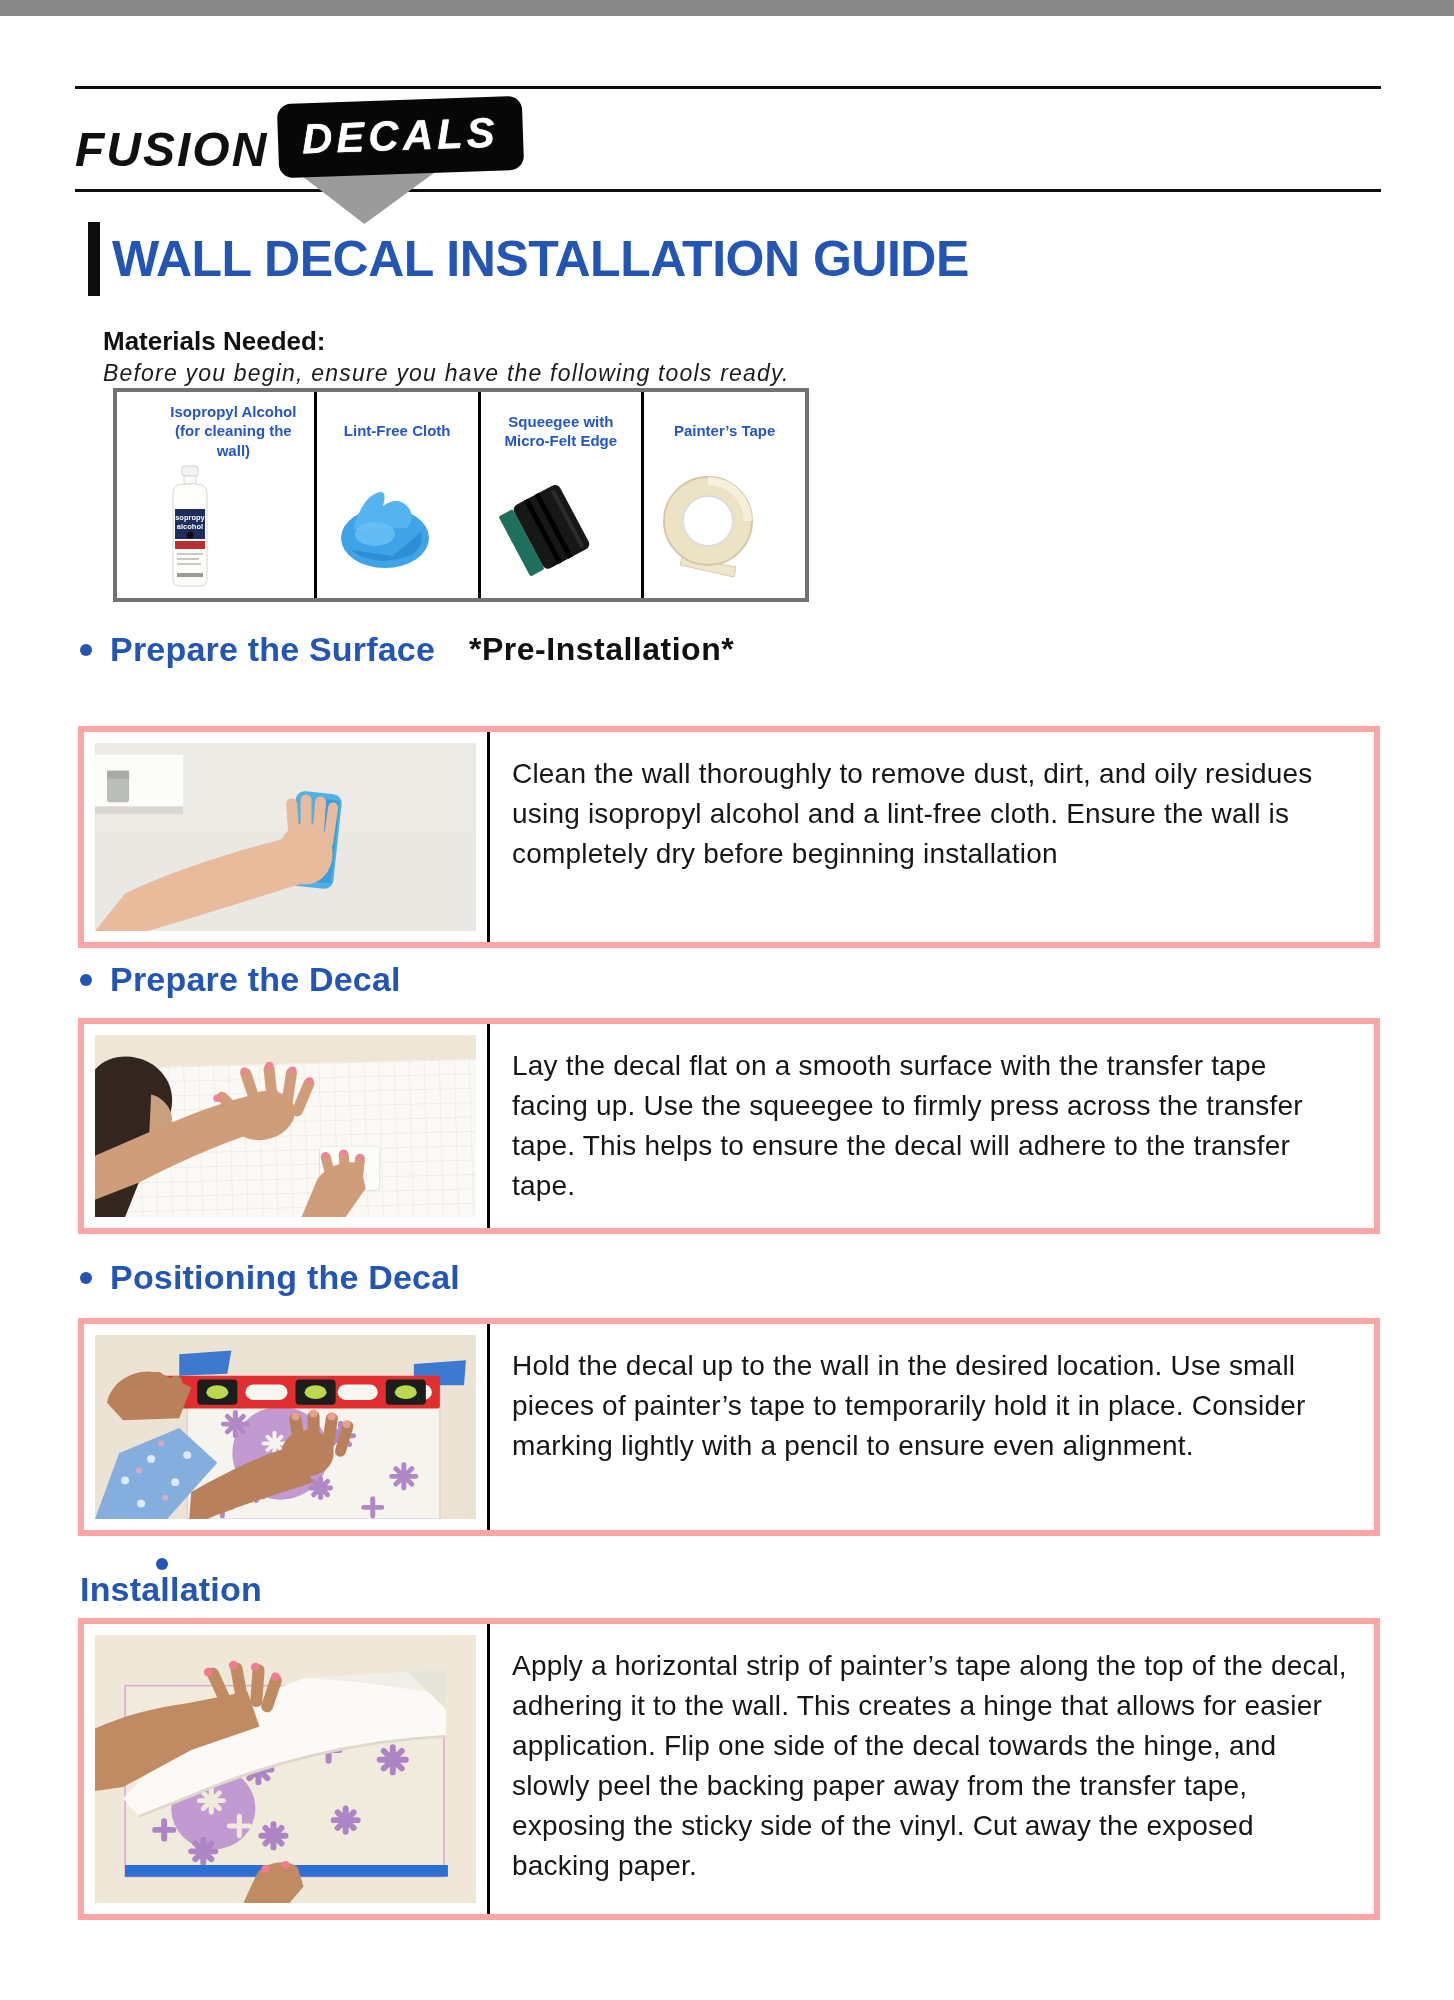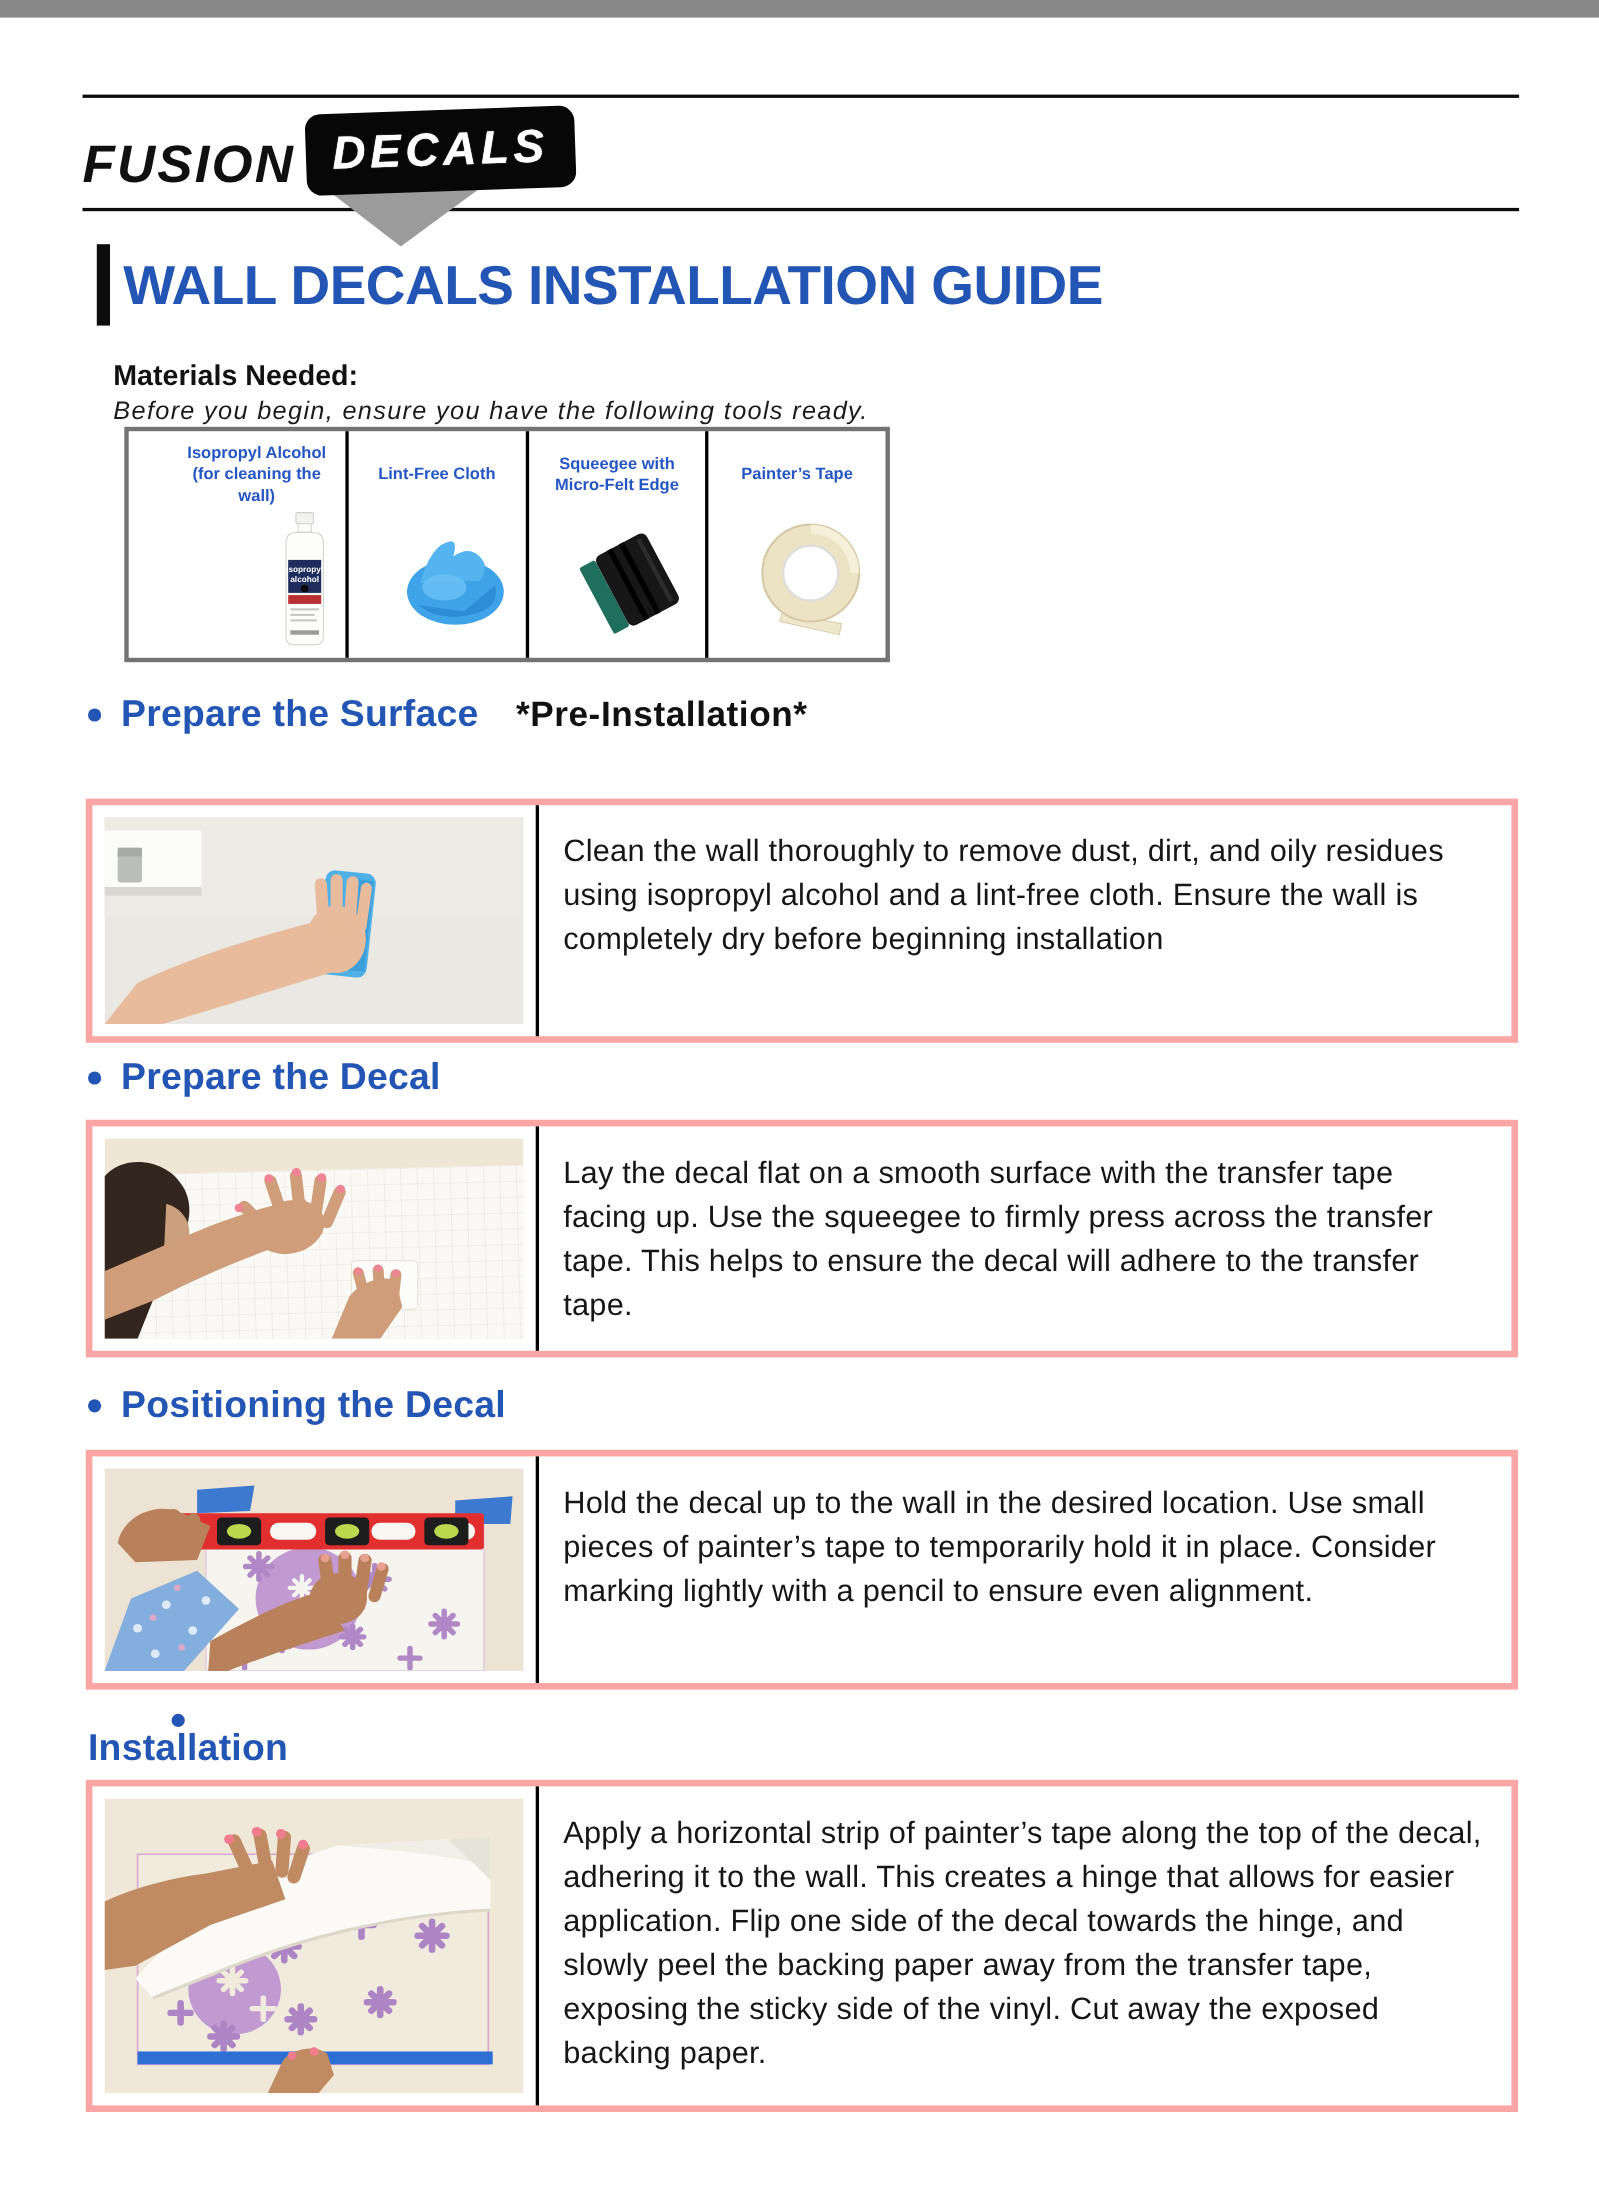--- a/index.html
+++ b/index.html
@@ -46,21 +46,21 @@
   .mat-table{
     position:absolute;left:113px;top:372px;width:696px;height:214px;
     border:4px solid #737373;box-sizing:border-box;display:flex;background:#fff;padding-left:36px;
   }
   .mat-cell{flex:1;border-right:3px solid #000;display:flex;flex-direction:column;align-items:center;padding:6px 6px 8px;box-sizing:border-box;}
   .mat-cell:last-child{border-right:none;}
   .mat-label{
     height:66px;display:flex;align-items:center;justify-content:center;text-align:center;
     color:#2456c4;font-weight:bold;font-size:15px;line-height:1.3;
   }
-  .mat-img{flex:1;width:100%;display:flex;align-items:center;justify-content:flex-end;}
+  .mat-img{flex:1;width:100%;display:flex;align-items:center;justify-content:flex-start;}
 
   
   .sec-row{position:absolute;left:80px;display:flex;align-items:center;}
   .bullet{width:12px;height:12px;border-radius:50%;background:#2355b4;margin-right:18px;flex:none;}
   .sec-h{font-size:34px;font-weight:bold;color:#2355b4;letter-spacing:0.2px;white-space:nowrap;}
   .sec-note{font-size:32px;font-weight:bold;color:#111;margin-left:34px;letter-spacing:0.5px;white-space:nowrap;}
   #sec-row-0{top:614px;}
   #sec-row-1{top:944px;}
   #sec-row-2{top:1242px;}
   #sec-row-3{top:1542px;flex-direction:column;}
@@ -95,21 +95,21 @@
       <span class="logo-badge">
         <span class="logo-decals">DECALS</span>
       </span>
     </span>
   </div>
 
   <div class="rule" id="rule-mid"></div>
 
   <div class="title-row">
     <div class="title-bar"></div>
-    <h1 class="page-title">WALL DECALS INSTALLATION GUIDE</h1>
+    <h1 class="page-title">WALL DECAL INSTALLATION GUIDE</h1>
   </div>
 
   <div class="mat-heading">Materials Needed:</div>
   <div class="mat-intro">Before you begin, ensure you have the following tools ready.</div>
 
   <div class="mat-table">
 
     <div class="mat-cell">
       <div class="mat-label">Isopropyl Alcohol (for cleaning the wall)</div>
       <div class="mat-img">

